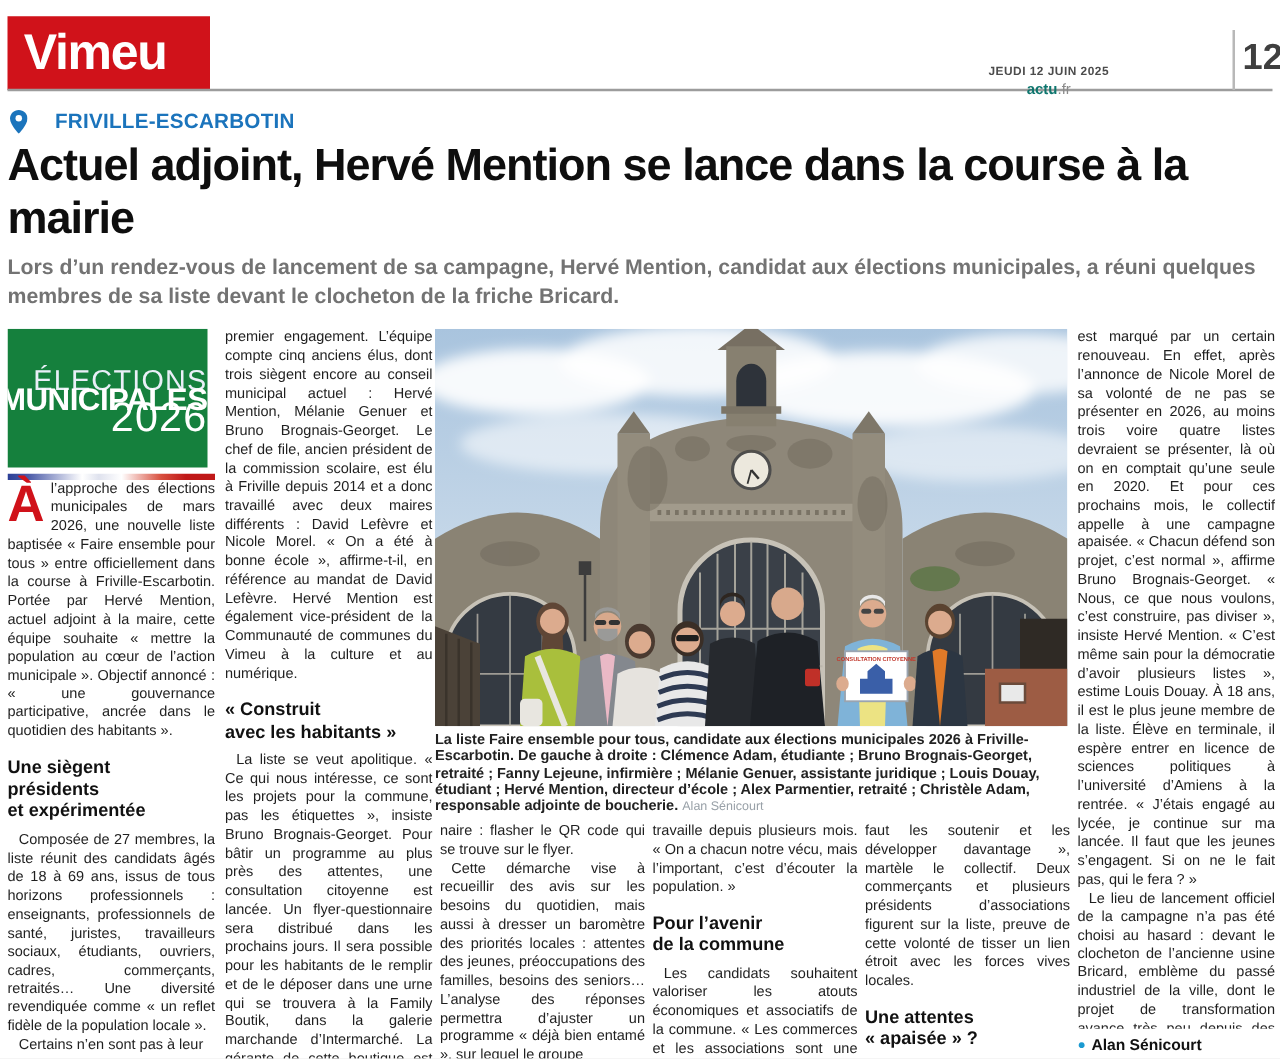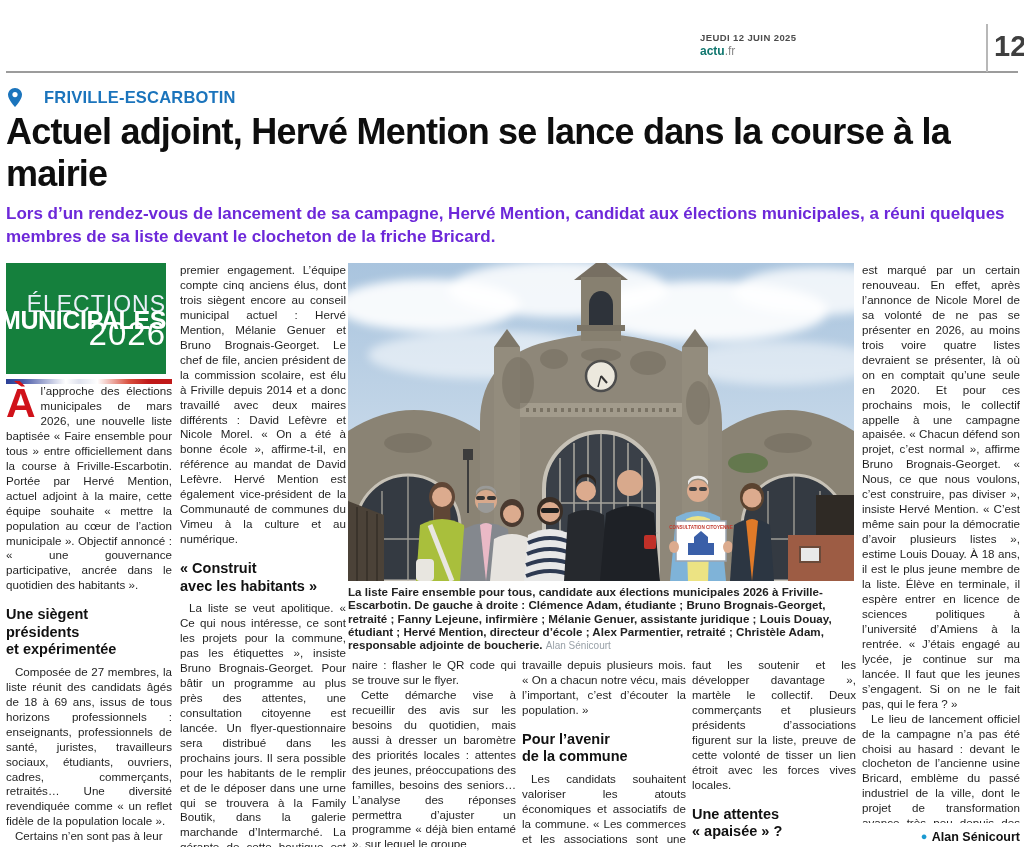--- a/index.html
+++ b/index.html
@@ -11,37 +11,37 @@
   }
   
   .masthead-box {
     position:absolute; left:6px; top:13px; width:162px; height:59px;
     background:#d0121a; display:flex; align-items:center; padding-left:13px;
   }
   .masthead-box .brand {
     color:#fff; font-size:40px; font-weight:800; letter-spacing:-1px;
   }
   .head-rule { position:absolute; left:6px; top:71px; width:1012px; height:2px; background:#9c9c9c; }
-  .date-block { position:absolute; left:700px; top:32px; width:278px; text-align:left; line-height:1.25; }
+  .date-block { position:absolute; left:700px; top:52px; width:278px; text-align:center; line-height:1.25; }
   .date-line { font-size:9.5px; font-weight:700; color:#4c4c4c; letter-spacing:.4px; }
   .site-line { font-size:12px; }
   .site-bold { color:#0f766e; font-weight:800; }
   .site-suffix { color:#8a8a8a; font-weight:400; }
   .page-vline { position:absolute; left:986px; top:24px; width:2px; height:48px; background:#b8b8b8; }
   .page-num { position:absolute; left:994px; top:30px; font-size:29px; font-weight:800; color:#3f3f3f; }
   
   .location-row { position:absolute; left:8px; top:88px; display:flex; align-items:center; gap:22px; }
   .location-row .label { font-size:16.5px; font-weight:800; color:#1b74bc; letter-spacing:.2px; }
   .headline {
     position:absolute; left:6px; top:111px; width:1012px;
     font-size:36px; font-weight:800; line-height:42px; letter-spacing:-.8px; color:#0e0e0e;
   }
   .chapo {
     position:absolute; left:6px; top:202px; width:1008px;
-    font-size:17px; font-weight:600; line-height:23px; color:#6d28d9;
+    font-size:17px; font-weight:600; line-height:23px; color:#737373;
   }
   
   .col { position:absolute; overflow:hidden; font-size:11.6px; line-height:14.95px; text-align:justify; }
   .col p { margin:0; }
   .col .indent { text-indent:9px; }
   .subhead { font-size:14.5px; font-weight:800; line-height:17.5px; color:#111; text-align:left; }
   .subhead-wrap { margin:13px 0 6px; }
   .col1 { left:6px;   top:263px; width:166px; height:584px; }
   .col2 { left:180px; top:263px; width:166px; height:584px; }
   .col3 { left:352px; top:658px; width:164px; height:189px; }
@@ -65,29 +65,32 @@
   .dropcap {
     float:left; font-size:41px; line-height:33px; font-weight:800; color:#d0121a;
     margin:3px 5px 0 0;
   }
   
   .photo { position:absolute; left:348px; top:263px; width:506px; height:318px; overflow:hidden; }
   .caption { position:absolute; left:348px; top:585px; width:506px; font-size:11.6px; line-height:13.3px; color:#222; }
   .caption .cap-bold { font-weight:700; }
   .caption .credit { color:#99a1a8; font-weight:400; font-size:10px; }
   
-  .signature { position:absolute; left:862px; top:827px; width:158px; text-align:right; }
+  .signature { position:absolute; left:862px; top:827px; width:158px; }
   .signature .bullet { color:#1b9ad1; font-size:11px; vertical-align:1px; }
   .signature .name { font-size:12.5px; font-weight:800; color:#111; }
 </style>
 </head>
 <body>
 
 <div class="page">
 
+  <div class="masthead-box">
+    <span class="brand">Vimeu</span>
+  </div>
   <div class="head-rule"></div>
   <div class="date-block">
     <div class="date-line">JEUDI 12 JUIN 2025</div>
     <div class="site-line"><span class="site-bold">actu</span><span class="site-suffix">.fr</span></div>
   </div>
   <div class="page-vline"></div>
   <div class="page-num">12</div>
 
   <div class="location-row">
     <svg width="14" height="19" viewBox="0 0 14 19">

